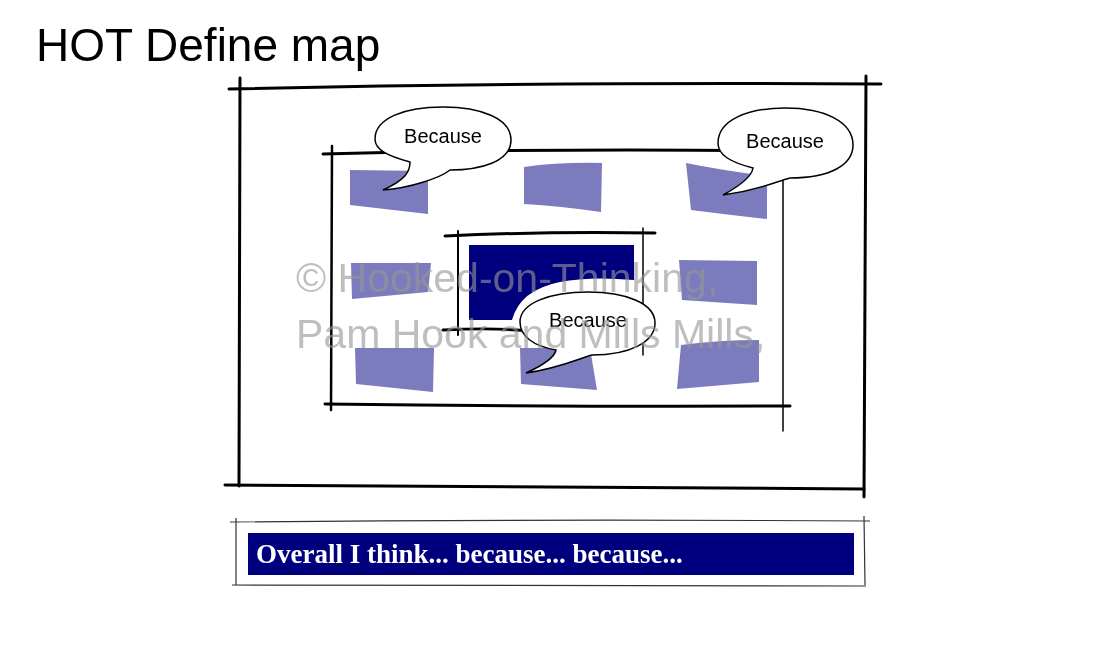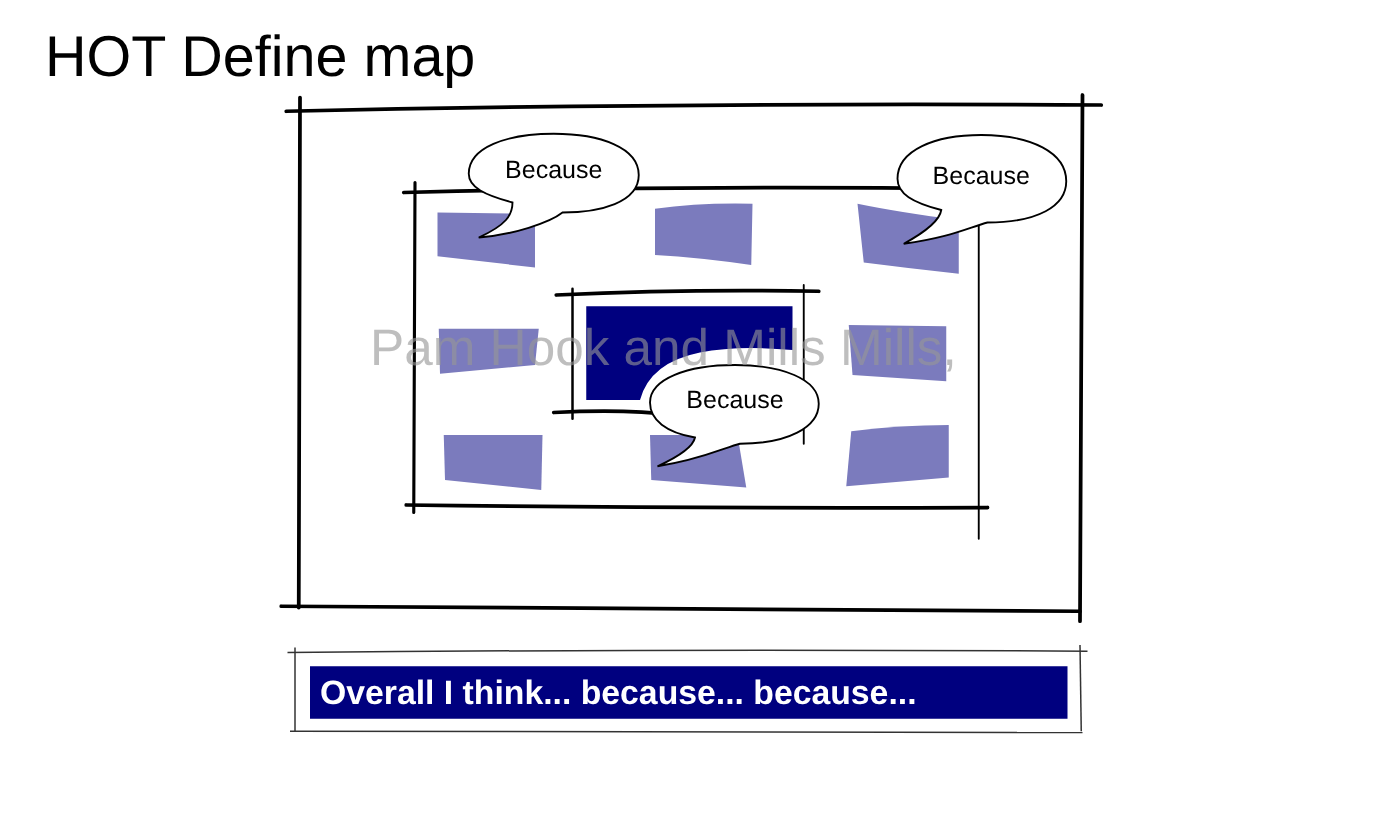--- a/index.html
+++ b/index.html
@@ -1,21 +1,21 @@
 <!DOCTYPE html>
 <html><head>
 <meta charset="utf-8">
 <style>
   html, body { margin: 0; padding: 0; background: #ffffff; }
   body { width: 1107px; height: 663px; position: relative; overflow: hidden; font-family: "Liberation Sans", sans-serif; }
   .title { position: absolute; left: 36px; top: 20px; font-size: 46px; color: #000; line-height: 1.1; margin: 0; font-weight: normal; }
   svg.canvas { position: absolute; left: 0; top: 0; }
   .bubble-text { position: absolute; font-size: 20px; color: #000; text-align: center; }
   .watermark { position: absolute; left: 296px; top: 250px; width: 560px; font-size: 41px; line-height: 56px; color: rgba(150,150,150,0.62); pointer-events: none; }
-  .summary { position: absolute; left: 248px; top: 533px; width: 606px; height: 42px; background: #00007f; color: #fff; font-weight: bold; font-size: 27px; line-height: 42px; padding-left: 8px; box-sizing: border-box; white-space: nowrap; }
+  .summary { position: absolute; left: 248px; top: 533px; width: 606px; height: 42px; background: #00007f; color: #fff; font-weight: bold; font-size: 27px; line-height: 42px; padding-left: 8px; box-sizing: border-box; white-space: nowrap; font-family: Liberation Serif, serif; }
 </style>
 </head>
 <body>
 
 <h1 class="title">HOT Define map</h1>
 
 <svg class="canvas" width="1107" height="663">
 
   <g stroke="#000" fill="none" stroke-linecap="round">
     <path d="M229 89 Q540 82 881 84" stroke-width="3"></path>
@@ -66,16 +66,17 @@
     <path d="M864 516 L865 585"></path>
     <path d="M232 585 Q540 586 866 586"></path>
   </g>
 </svg>
 
 <div class="bubble-text" style="left:380px; top:125px; width:126px;">Because</div>
 <div class="bubble-text" style="left:722px; top:130px; width:126px;">Because</div>
 <div class="bubble-text" style="left:524px; top:309px; width:128px;">Because</div>
 
 <div class="watermark">
+  <div>© Hooked-on-Thinking,</div>
   <div>Pam Hook and Mills Mills,</div>
 </div>
 
 <div class="summary">Overall I think... because... because...</div>
 
 </body></html>

